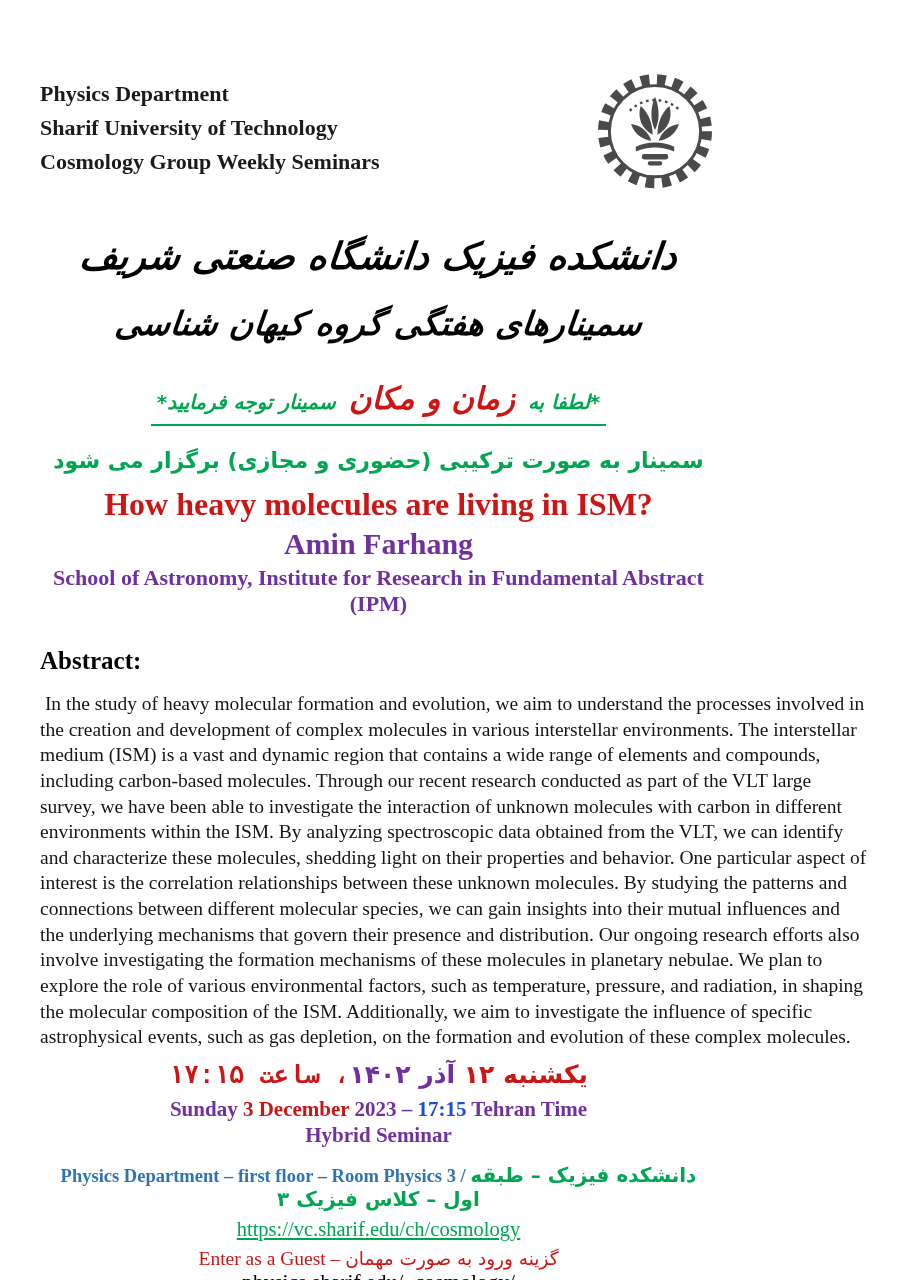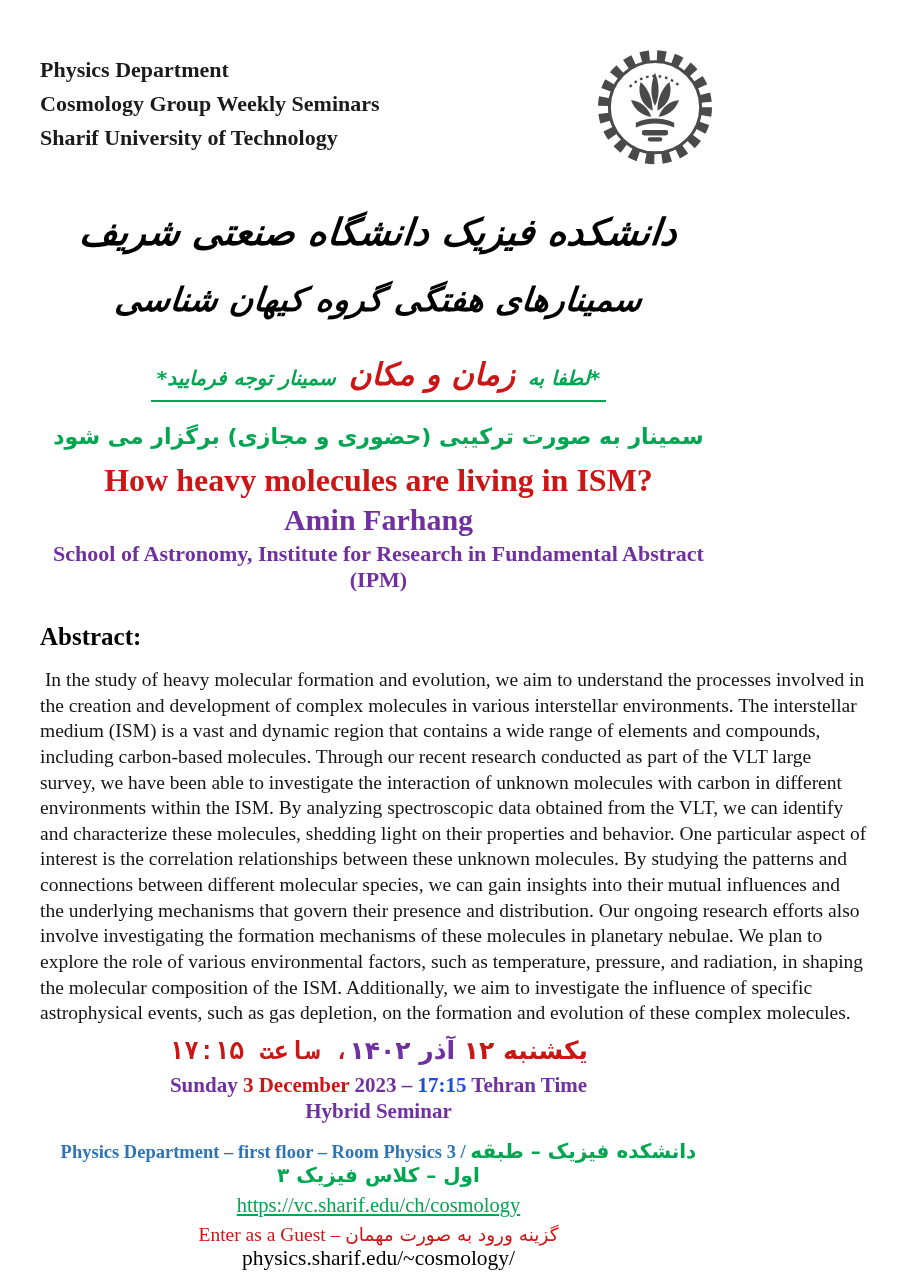--- a/index.html
+++ b/index.html
@@ -6,21 +6,21 @@
     --red:#cc1616; --green:#00a651; --purple:#7030a0; --blue:#2e74b5;
     --text:#1b1b1b; --logo:#4a4a4a;
   }
   *{margin:0;padding:0;box-sizing:border-box;}
   html,body{background:#ffffff;}
   body{
     width:905px;height:1280px;margin:0 auto;position:relative;
     font-family:"Liberation Serif","DejaVu Serif",serif;color:var(--text);
     overflow:hidden;
   }
-  .page{width:757px;height:1280px;padding:45px 40px 0 40px;background:#fff;}
+  .page{width:757px;height:1280px;padding:69px 40px 0 40px;background:#fff;}
 
   
   .top{display:flex;justify-content:space-between;align-items:flex-start;}
   .dept-block{font-weight:bold;font-size:22px;line-height:34px;padding-top:8px;}
   .logo-wrap{width:120px;height:122px;margin-right:2px;}
 
   
   .fa{font-family:"DejaVu Sans",sans-serif;}
   .center{text-align:center;}
 
@@ -69,22 +69,22 @@
   svg .ink{fill:var(--logo);} svg .stroke{stroke:var(--logo);}
 </style>
 </head>
 <body>
 
 <div class="page">
 
   <div class="top">
     <div class="dept-block">
       <div>Physics Department</div>
+      <div>Sharif University of Technology</div>
       <div>Cosmology Group Weekly Seminars</div>
-      <div>Sharif University of Technology</div>
     </div>
     <div class="logo-wrap">
       <svg viewBox="0 0 100 100" width="120" height="122" aria-hidden="true">
         <circle class="stroke" cx="50" cy="51" r="43" fill="none" stroke-width="9" stroke-dasharray="7.2 6.4"></circle>
         <circle class="stroke" cx="50" cy="51" r="38" fill="none" stroke-width="2.4"></circle>
         <path class="stroke" d="M29 34 A29 29 0 0 1 71 34" fill="none" stroke-width="2" stroke-dasharray="2.2 3.1"></path>
         <path class="ink" d="M50 22 C46 32 46 42 50 50 C54 42 54 32 50 22 Z"></path>
         <path class="ink" d="M38 30 C35 40 39 49 48 54 C48 45 45 36 38 30 Z"></path>
         <path class="ink" d="M62 30 C65 40 61 49 52 54 C52 45 55 36 62 30 Z"></path>
         <path class="ink" d="M30 45 C33 54 40 58 47 59 C44 51 38 46 30 45 Z"></path>

